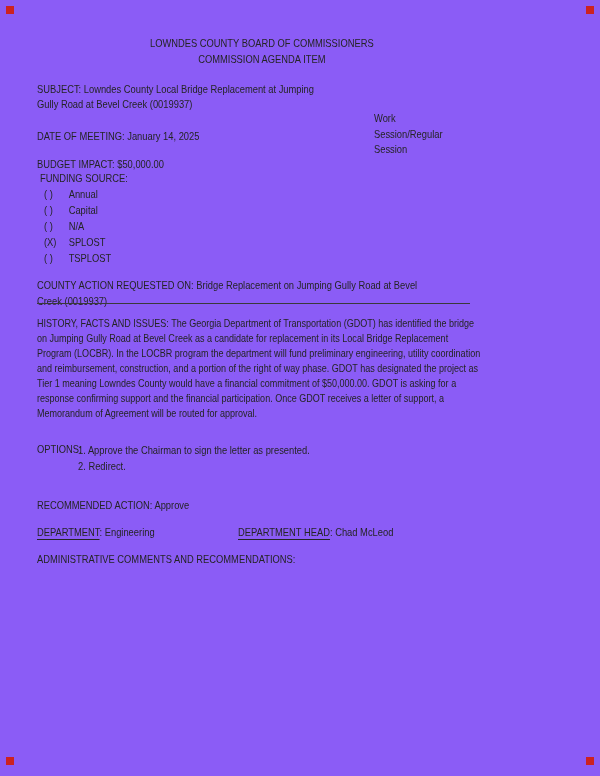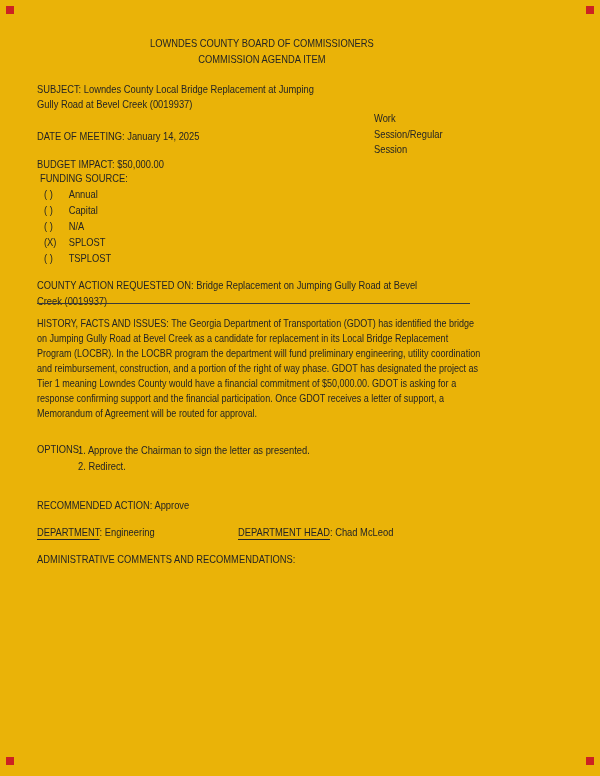--- a/index.html
+++ b/index.html
@@ -5,21 +5,21 @@
   html, body { margin: 0; padding: 0; }
   body {
     width: 600px; height: 776px;
     background: #ffffff;
     font-family: "Liberation Sans", sans-serif;
     position: relative;
     overflow: hidden;
   }
   #page {
     position: absolute; inset: 0;
-    background: #eab308;
+    background: #8b5cf6;
     color: #242424;
     filter: blur(0.25px);
   }
   .t {
     position: absolute;
     font-size: 11px;
     line-height: 15px;
     transform: scaleX(0.85);
     transform-origin: 0 0;
   }

